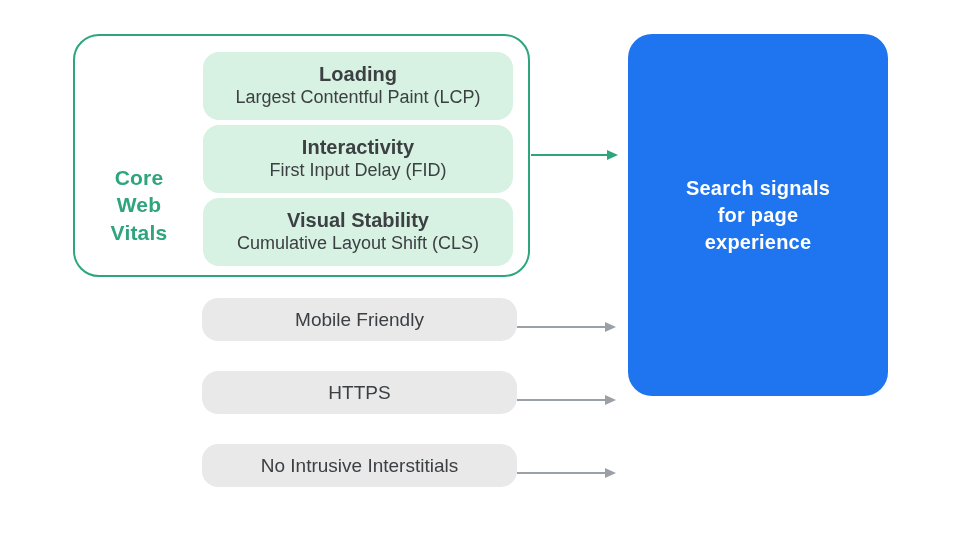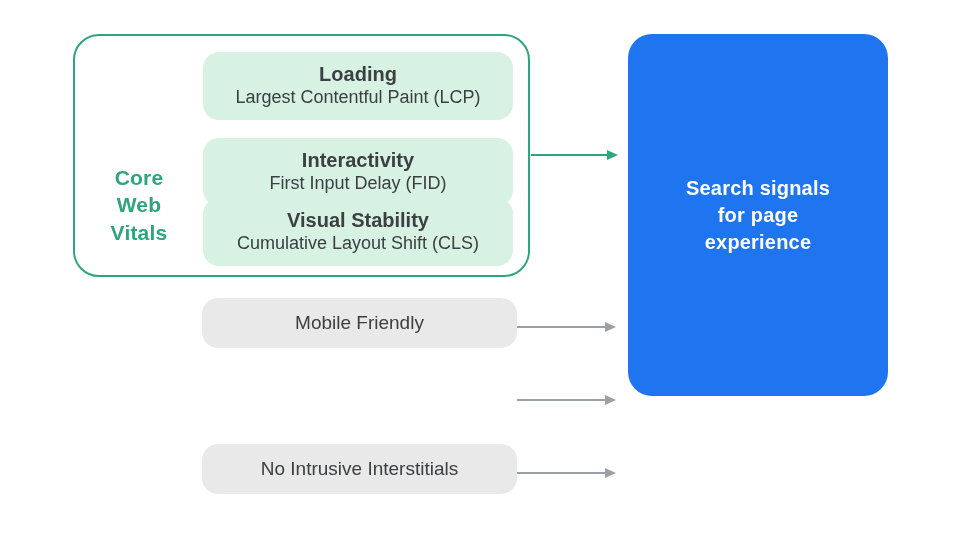--- a/index.html
+++ b/index.html
@@ -54,21 +54,21 @@
     align-items:center;
     justify-content:center;
     border-radius:16px;
     text-align:center;
   }
   .pill.green {
     left:203px; width:310px; height:68px;
     background:var(--green-fill);
   }
   .pill.gray {
-    left:202px; width:315px; height:50px;
+    left:202px; width:315px; height:43px;
     background:var(--gray-fill);
     justify-content:center;
   }
   .pill-title {
     color:var(--dark-text);
     font-size:20px;
     font-weight:600;
     line-height:1.15;
   }
   .pill-sub {
@@ -77,21 +77,21 @@
     font-weight:400;
     line-height:1.25;
   }
   .pill-label {
     color:var(--dark-text);
     font-size:19px;
     font-weight:400;
   }
 
   #pill-loading   { top:52px; }
-  #pill-interact  { top:138px;text-align:right; }
+  #pill-interact  { top:125px;text-align:right; }
   #pill-visual    { top:198px; }
 
   #pill-mobile    { top:298px; }
   #pill-https     { top:371px; }
   #pill-interstitials { top:444px; }
 
   
   .arrow {
     position:absolute;
     height:2px;
@@ -161,20 +161,23 @@
     <div class="pill-sub">Cumulative Layout Shift (CLS)</div>
   </div>
 
   <div class="arrow green-arrow" id="arrow-cwv"></div>
 
   <div class="pill gray" id="pill-mobile">
     <div class="pill-label">Mobile Friendly</div>
   </div>
   <div class="arrow gray-arrow" id="arrow-mobile"></div>
 
+  <div class="pill gray" id="pill-https">
+    <div class="pill-label">HTTPS</div>
+  </div>
   <div class="arrow gray-arrow" id="arrow-https"></div>
 
   <div class="pill gray" id="pill-interstitials">
     <div class="pill-label">No Intrusive Interstitials</div>
   </div>
   <div class="arrow gray-arrow" id="arrow-interstitials"></div>
 
   <div class="result-box">
     <div class="result-label">Search signals
 for page

